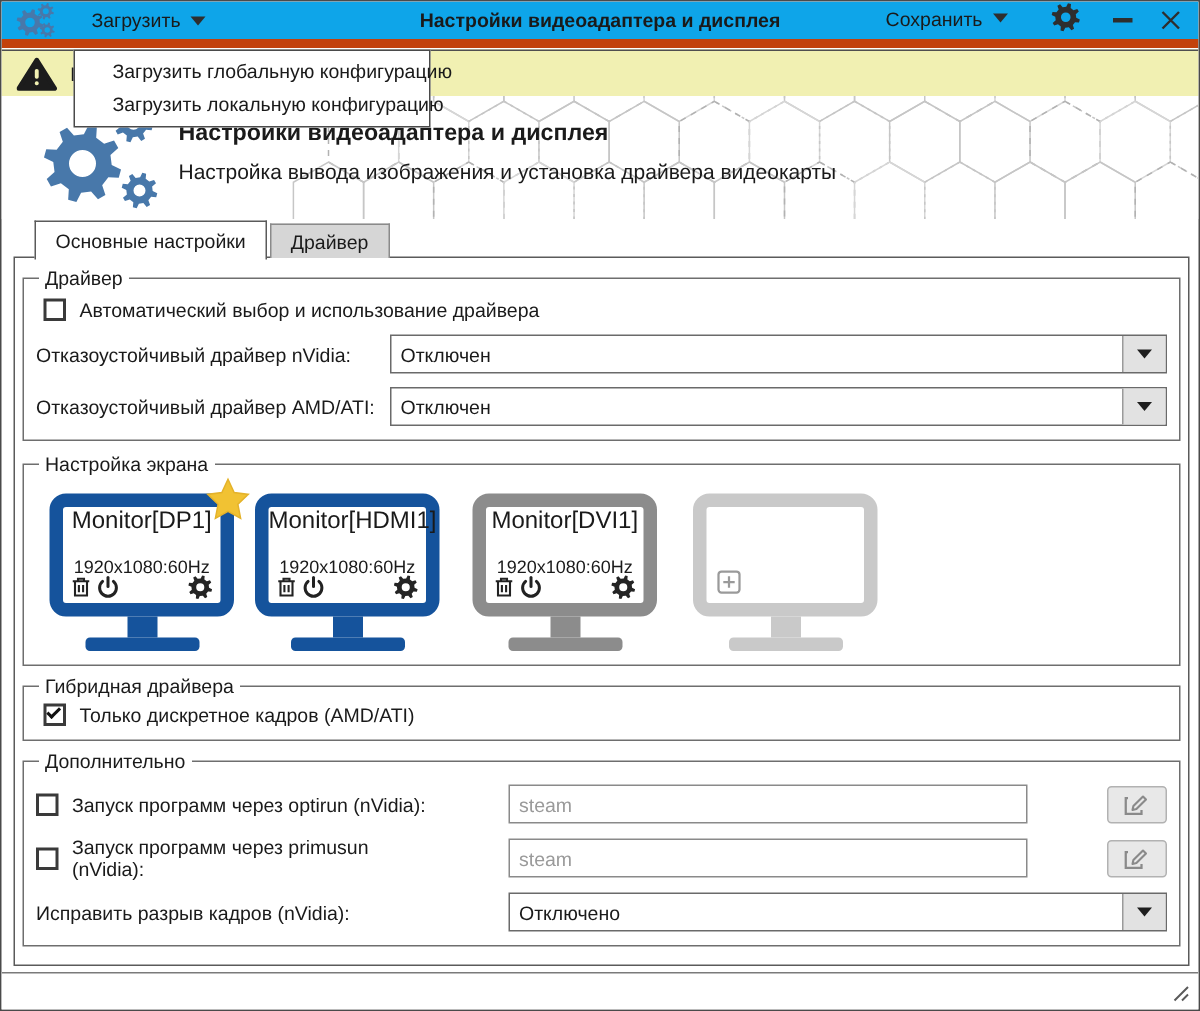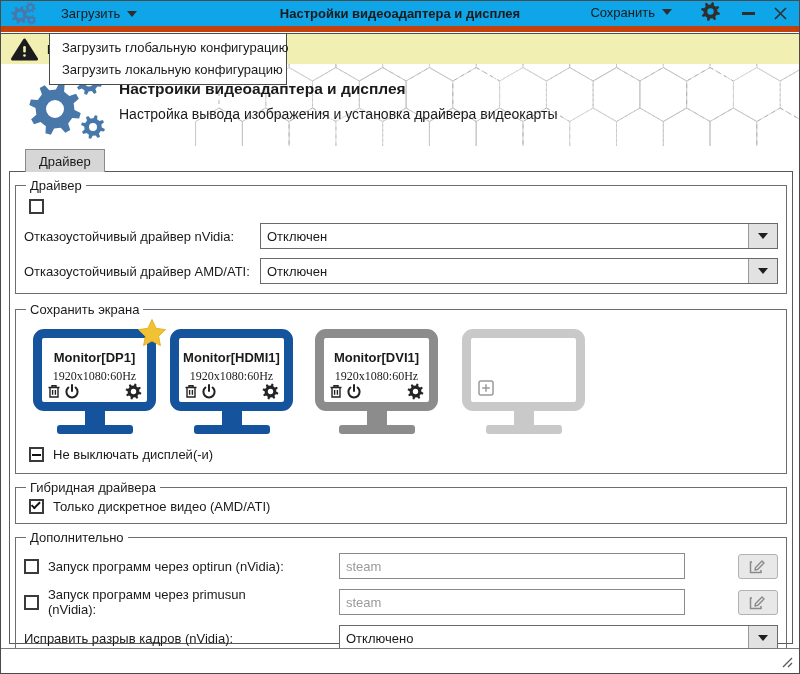--- a/index.html
+++ b/index.html
@@ -22,21 +22,21 @@
   .tb-min i{ display:block; width:13px; height:3px; background:#2e2e2e; }
   .tb-close{ width:30px; height:26px; margin-right:4px; display:flex; align-items:center; justify-content:center; }
 
   
   .warnbar{ position:absolute; left:0; top:32px; right:0; height:31px; background:#f1f0b2;
     border-top:1px solid #4f4f4f; display:flex; align-items:center; padding-left:10px; gap:9px; }
   .warn-text{ font-weight:700; }
 
   
   .dropdown{ position:absolute; left:48px; top:32px; width:238px; background:#fff;
-    border:1px solid #4a4a4a; z-index:60; padding:3px 0; }
+    border:1px solid #4a4a4a; z-index:60; padding:3px 13px; }
   .dropdown .item{ padding:3px 12px 4px 12px; white-space:nowrap; cursor:default; }
 
   
   .banner{ position:absolute; left:0; top:63px; right:0; height:82px; background:#fff; overflow:hidden; }
   #hexbg{ position:absolute; left:0; top:0; }
   .banner-logo{ position:absolute; left:14px; top:3px; }
   .banner-text{ position:absolute; left:118px; top:16px; }
   .banner-title{ font-size:15.5px; font-weight:700; }
   .banner-sub{ font-size:14px; margin-top:8px; }
 
@@ -67,22 +67,22 @@
 
   
   .g-driver .row1{ margin:6px 0 0 5px; }
   .g-driver .rowc{ margin-top:9px; }
   .g-driver .flabel{ width:236px; }
 
   
   .monitors{ display:flex; gap:14px; padding:12px 0 0 9px; }
   .monitor{ width:123px; position:relative; }
   .m-frame{ height:82px; border:9px solid; border-radius:11px; background:#fff; position:relative; text-align:center; }
-  .m-name{ font-size:13px; font-weight:700; margin-top:12px; }
-  .m-res{ font-size:12px; margin-top:4px;font-family:Liberation Serif, serif; }
+  .m-name{ font-size:16px; font-weight:400; margin-top:1px; }
+  .m-res{ font-size:12px; margin-top:14px; }
   .m-icons{ position:absolute; left:5px; right:5px; bottom:2px; display:flex; align-items:center; gap:3px; }
   .m-icons .spacer{ flex:1; }
   .m-neck{ width:20px; height:14px; margin:0 auto; }
   .m-base{ width:76px; height:9px; border-radius:3px; margin:0 auto; }
   .m-star{ position:absolute; right:-12px; top:-12px; }
   .m-add-plus{ position:absolute; left:7px; bottom:5px; }
   .mon-blue .m-frame{ border-color:#15539c; } .mon-blue .m-neck,.mon-blue .m-base{ background:#15539c; }
   .mon-gray .m-frame{ border-color:#8c8c8c; } .mon-gray .m-neck,.mon-gray .m-base{ background:#8c8c8c; }
   .mon-light .m-frame{ border-color:#c9c9c9; } .mon-light .m-neck,.mon-light .m-base{ background:#c9c9c9; }
   .keep-row{ margin:13px 0 2px 5px; }
@@ -206,31 +206,35 @@
     <svg class="banner-logo" width="100" height="80">
         <path d="M59.48,42.92 L65.68,46.07 L64.17,51.57 L57.23,51.12 L53.12,56.42 L55.28,63.03 L50.33,65.86 L45.73,60.64 L39.08,61.48 L35.93,67.68 L30.43,66.17 L30.88,59.23 L25.58,55.12 L18.97,57.28 L16.14,52.33 L21.36,47.73 L20.52,41.08 L14.32,37.93 L15.83,32.43 L22.77,32.88 L26.88,27.58 L24.72,20.97 L29.67,18.14 L34.27,23.36 L40.92,22.52 L44.07,16.32 L49.57,17.83 L49.12,24.77 L54.42,28.88 L61.03,26.72 L63.86,31.67 L58.64,36.27 Z M49,42 A9,9 0 1 0 31,42 A9,9 0 1 0 49,42 Z M83.49,15.45 L86.84,17.03 L86.09,19.79 L82.40,19.45 L80.39,22.03 L81.64,25.52 L79.16,26.93 L76.79,24.08 L73.55,24.49 L71.97,27.84 L69.21,27.09 L69.55,23.40 L66.97,21.39 L63.48,22.64 L62.07,20.16 L64.92,17.79 L64.51,14.55 L61.16,12.97 L61.91,10.21 L65.60,10.55 L67.61,7.97 L66.36,4.48 L68.84,3.07 L71.21,5.92 L74.45,5.51 L76.03,2.16 L78.79,2.91 L78.45,6.60 L81.03,8.61 L84.52,7.36 L85.93,9.84 L83.08,12.21 Z M78.5,15 A4.5,4.5 0 1 0 69.5,15 A4.5,4.5 0 1 0 78.5,15 Z M86.79,60.41 L89.85,61.88 L89.16,64.42 L85.78,64.12 L83.92,66.51 L85.05,69.71 L82.77,71.01 L80.59,68.41 L77.59,68.79 L76.12,71.85 L73.58,71.16 L73.88,67.78 L71.49,65.92 L68.29,67.05 L66.99,64.77 L69.59,62.59 L69.21,59.59 L66.15,58.12 L66.84,55.58 L70.22,55.88 L72.08,53.49 L70.95,50.29 L73.23,48.99 L75.41,51.59 L78.41,51.21 L79.88,48.15 L82.42,48.84 L82.12,52.22 L84.51,54.08 L87.71,52.95 L89.01,55.23 L86.41,57.41 Z M82,60 A4,4 0 1 0 74,60 A4,4 0 1 0 82,60 Z" fill="#4878aa" fill-rule="evenodd"></path>
       </svg>
     <div class="banner-text">
       <div class="banner-title">Настройки видеоадаптера и дисплея</div>
       <div class="banner-sub">Настройка вывода изображения и установка драйвера видеокарты</div>
     </div>
   </div>
 
   <div class="tabs">
+    <div class="tab active">
+        <span>Основные настройки</span>
+      </div>
     <div class="tab inactive">
         <span>Драйвер</span>
       </div>
   </div>
 
   <div class="panel">
 
     <fieldset class="g-driver">
       <legend>Драйвер</legend>
       <div class="row row1">
         <span class="cb"></span>
+        <span class="cb-label">Автоматический выбор и использование драйвера</span>
       </div>
       <div class="row rowc">
         <span class="flabel">Отказоустойчивый драйвер nVidia:</span>
         <div class="combo">
           <span class="val">Отключен</span>
           <span class="btn">
               <span class="arrow-down"></span>
             </span>
         </div>
       </div>
@@ -239,21 +243,21 @@
         <div class="combo">
           <span class="val">Отключен</span>
           <span class="btn">
               <span class="arrow-down"></span>
             </span>
         </div>
       </div>
     </fieldset>
 
     <fieldset style="margin-top:8px">
-      <legend>Сохранить экрана</legend>
+      <legend>Настройка экрана</legend>
       <div class="monitors">
 
         <div class="monitor mon-blue">
           <div class="m-frame">
             <div class="m-name">Monitor[DP1]</div>
             <div class="m-res">1920x1080:60Hz</div>
             <div class="m-icons">
               <svg width="14" height="15">
                 <path d="M1.5,3.5 H12.5 M5,3.5 V1.8 H9 V3.5 M3,3.5 V13 H11 V3.5 M5.6,6 V10.8 M8.4,6 V10.8" fill="none" stroke="#222" stroke-width="1.4"></path>
               </svg>
@@ -323,35 +327,29 @@
             <svg class="m-add-plus" width="17" height="17">
               <rect x="1" y="1" width="14" height="14" rx="2" fill="none" stroke="#9a9a9a" stroke-width="1.5"></rect>
               <path d="M8,4.2 V11.8 M4.2,8 H11.8" stroke="#9a9a9a" stroke-width="1.5"></path>
             </svg>
           </div>
           <div class="m-neck"></div>
             <div class="m-base"></div>
         </div>
 
       </div>
-      <div class="row keep-row">
-        <span class="cb">
-            <span class="dash"></span>
-          </span>
-        <span class="cb-label">Не выключать дисплей(-и)</span>
-      </div>
     </fieldset>
 
     <fieldset class="g-hybrid">
       <legend>Гибридная драйвера</legend>
       <div class="row row1">
         <span class="cb">
             <span class="check"></span>
           </span>
-        <span class="cb-label">Только дискретное видео (AMD/ATI)</span>
+        <span class="cb-label">Только дискретное кадров (AMD/ATI)</span>
       </div>
     </fieldset>
 
     <fieldset class="g-extra">
       <legend>Дополнительно</legend>
 
       <div class="row xrow">
         <div class="lblwrap">
           <span class="cb"></span>
           <span class="cb-label">Запуск программ через optirun (nVidia):</span>

